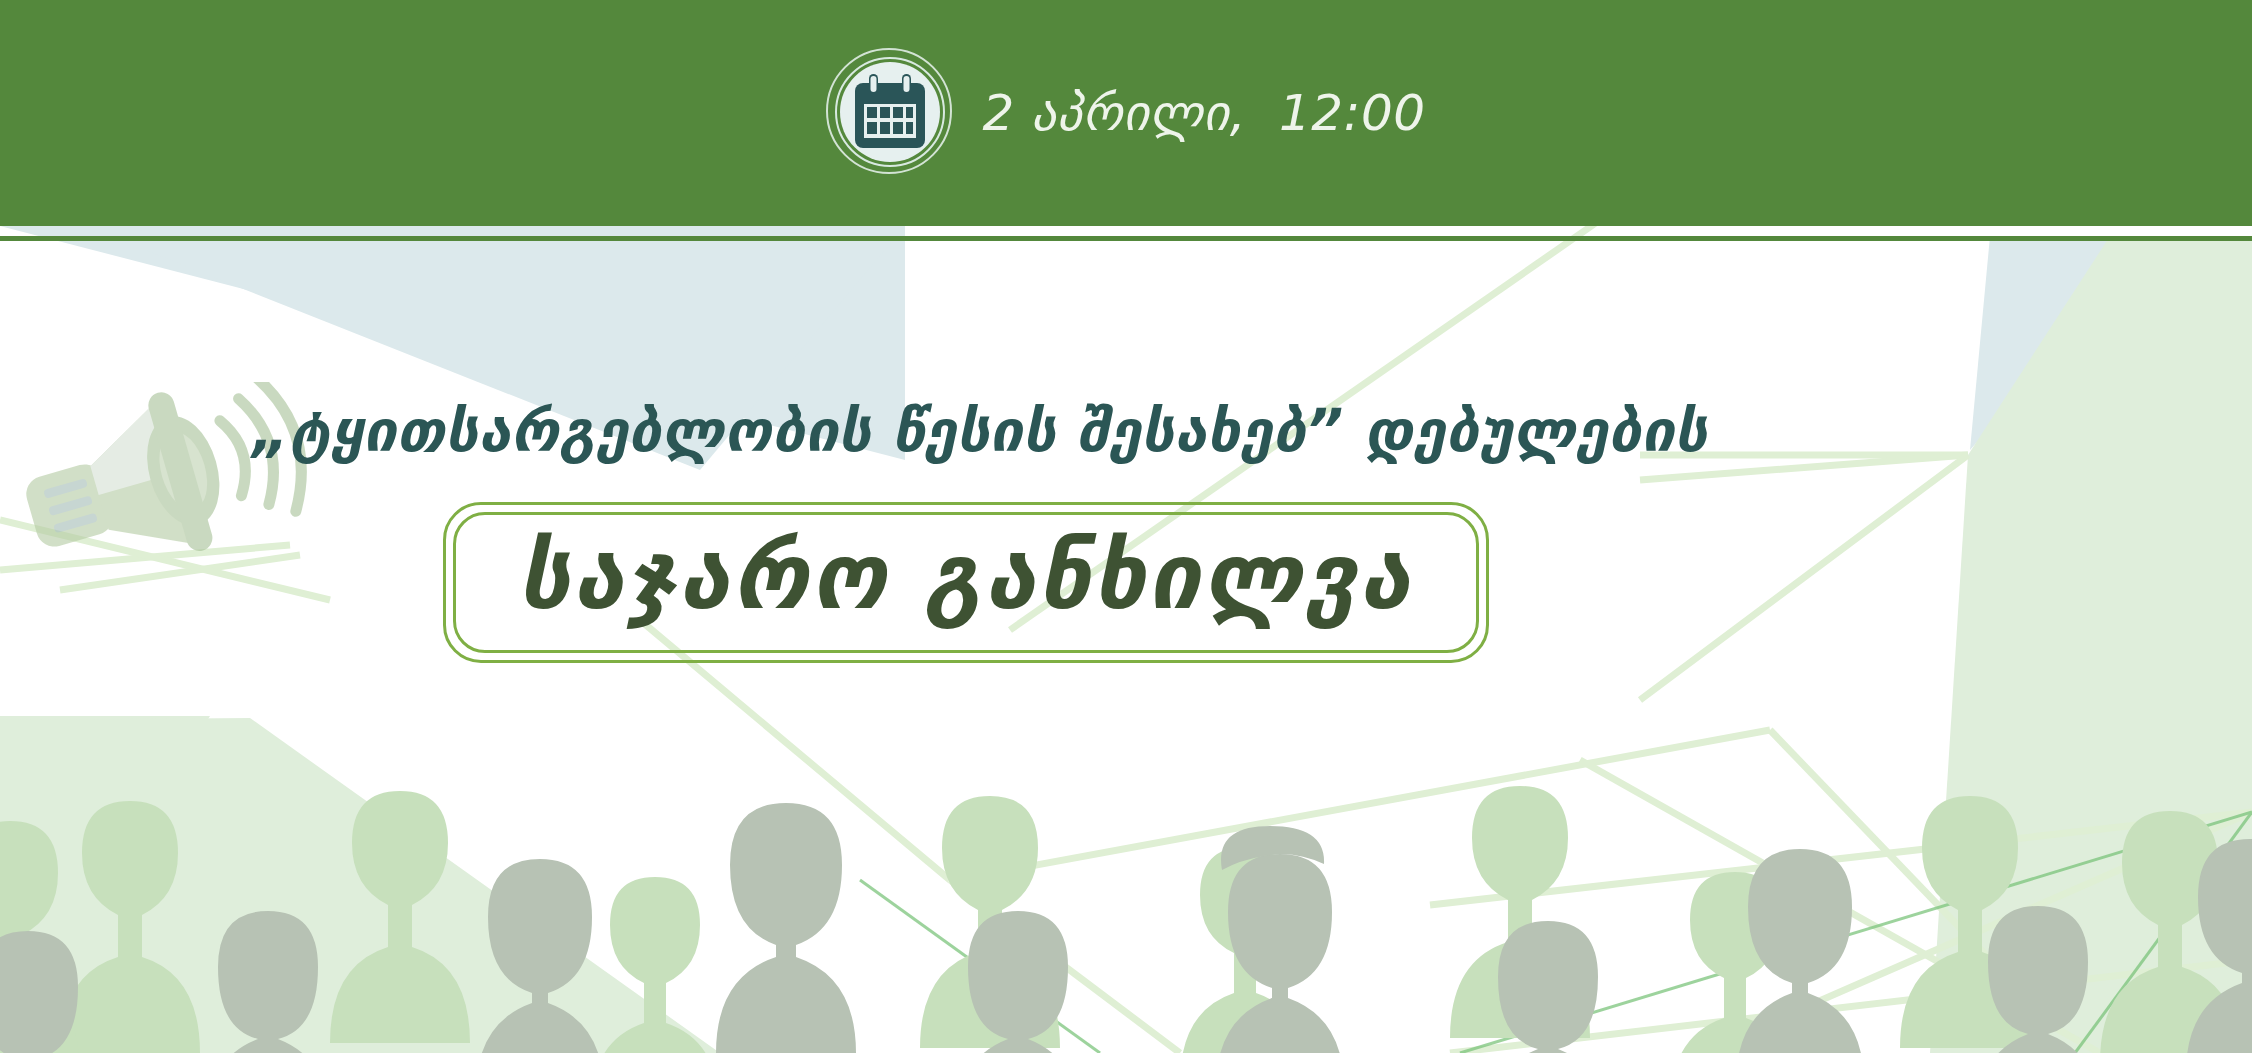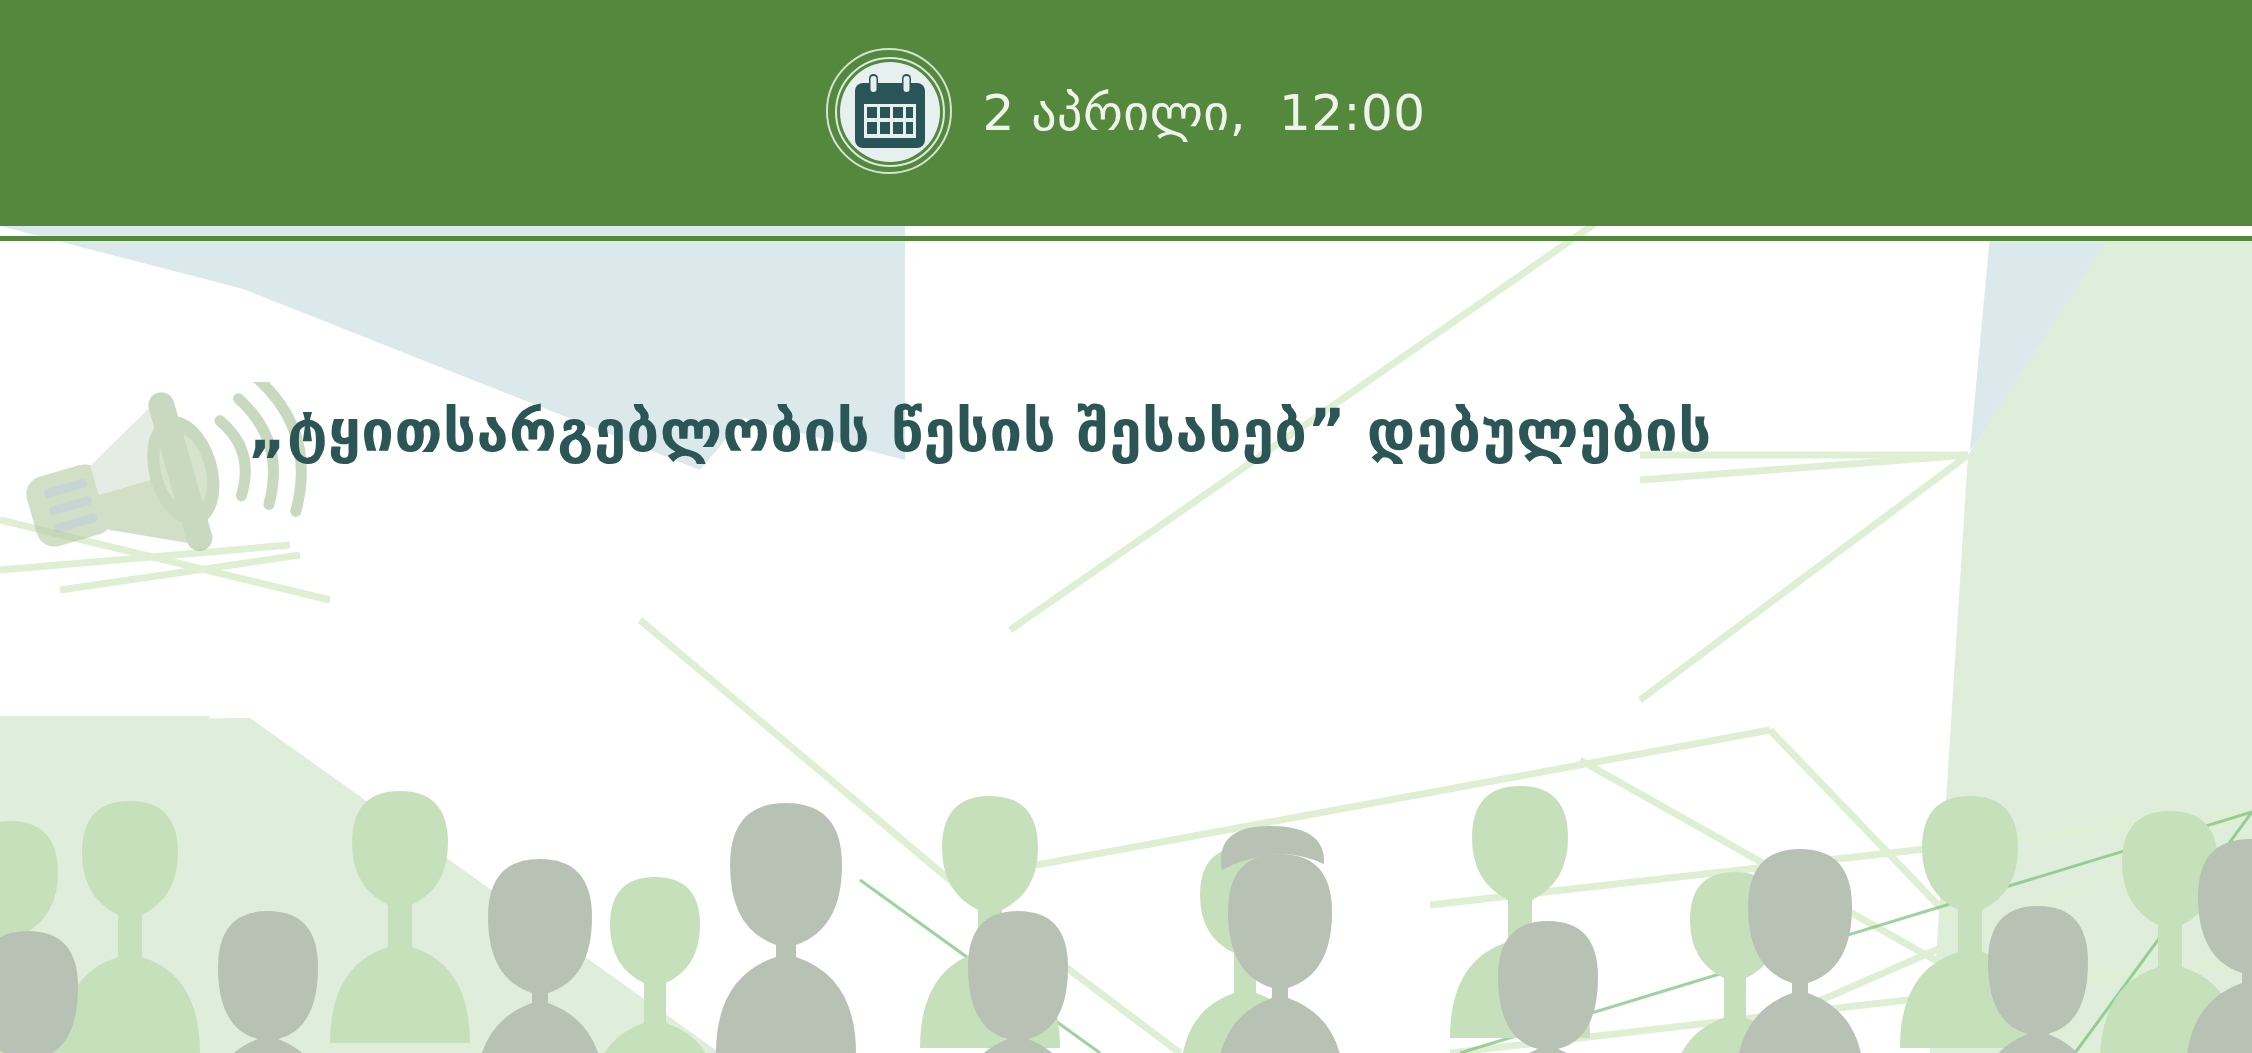--- a/index.html
+++ b/index.html
@@ -12,20 +12,21 @@
     overflow: hidden;
     font-family: "DejaVu Sans", "Liberation Sans", sans-serif;
   }
 
   #banner {
     position: relative;
     width: 2252px;
     height: 1053px;
     background: #ffffff;
     overflow: hidden;
+    font-style: italic;
   }
 
   
   #bg-decor {
     position: absolute;
     left: 0; top: 0;
     width: 2252px; height: 1053px;
     z-index: 1;
     pointer-events: none;
   }
@@ -354,15 +355,22 @@
       </div>
 
       <div id="header-date">2 აპრილი,  12:00</div>
     </div>
   </div>
   <div id="header-rule"></div>
 
   <div id="headline-block">
     <div id="subtitle">„ტყითსარგებლობის წესის შესახებ” დებულების</div>
 
+    <div id="title-box-wrap">
+      <div id="title-box-outer">
+        <div id="title-box-inner">
+          <div id="title-text">საჯარო განხილვა</div>
+        </div>
+      </div>
+    </div>
   </div>
 
 </div>
 
 </body></html>

